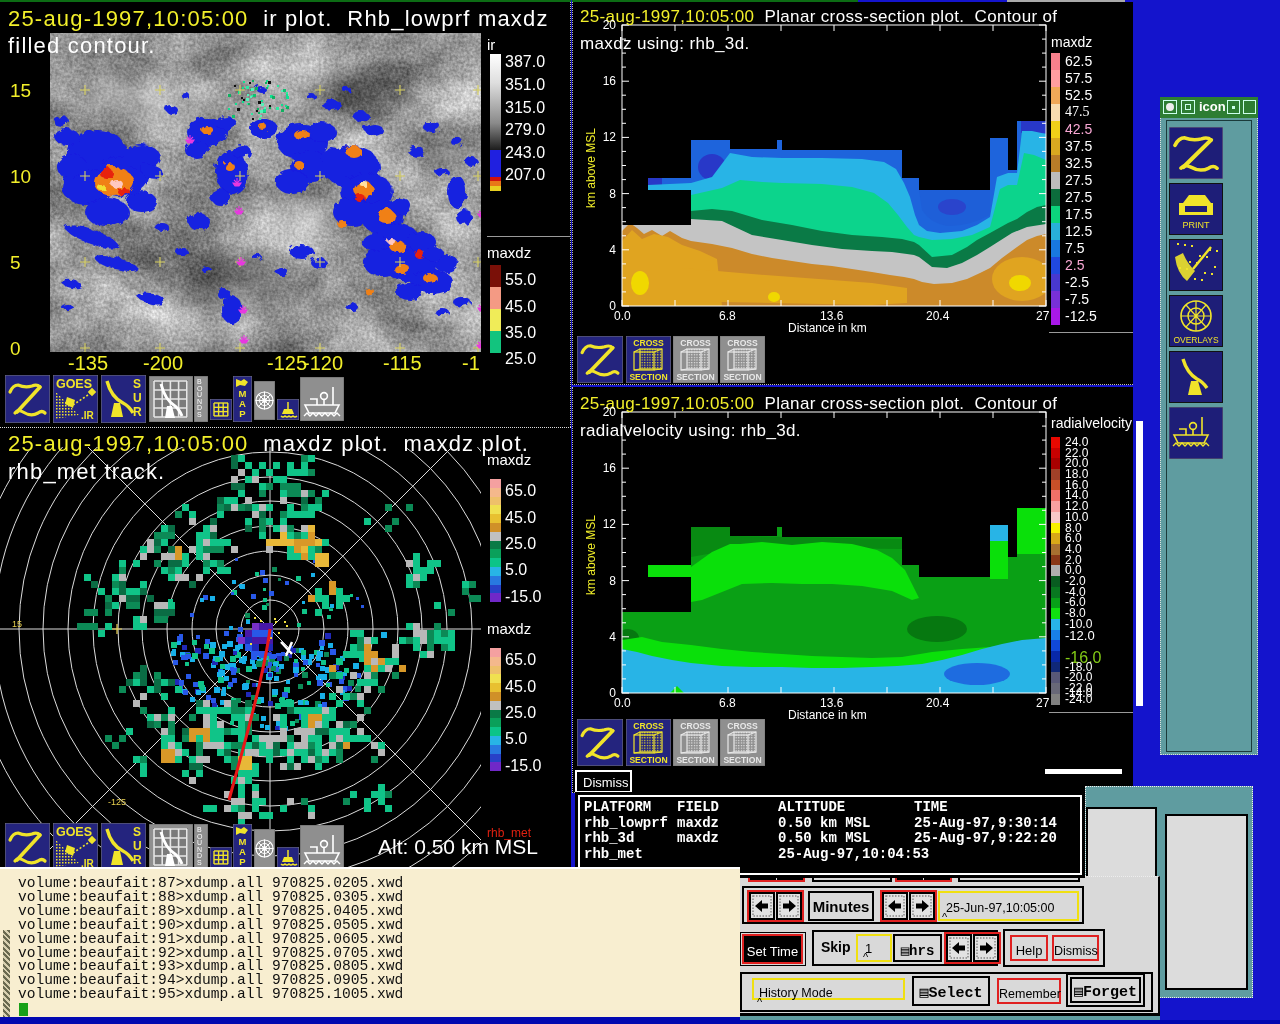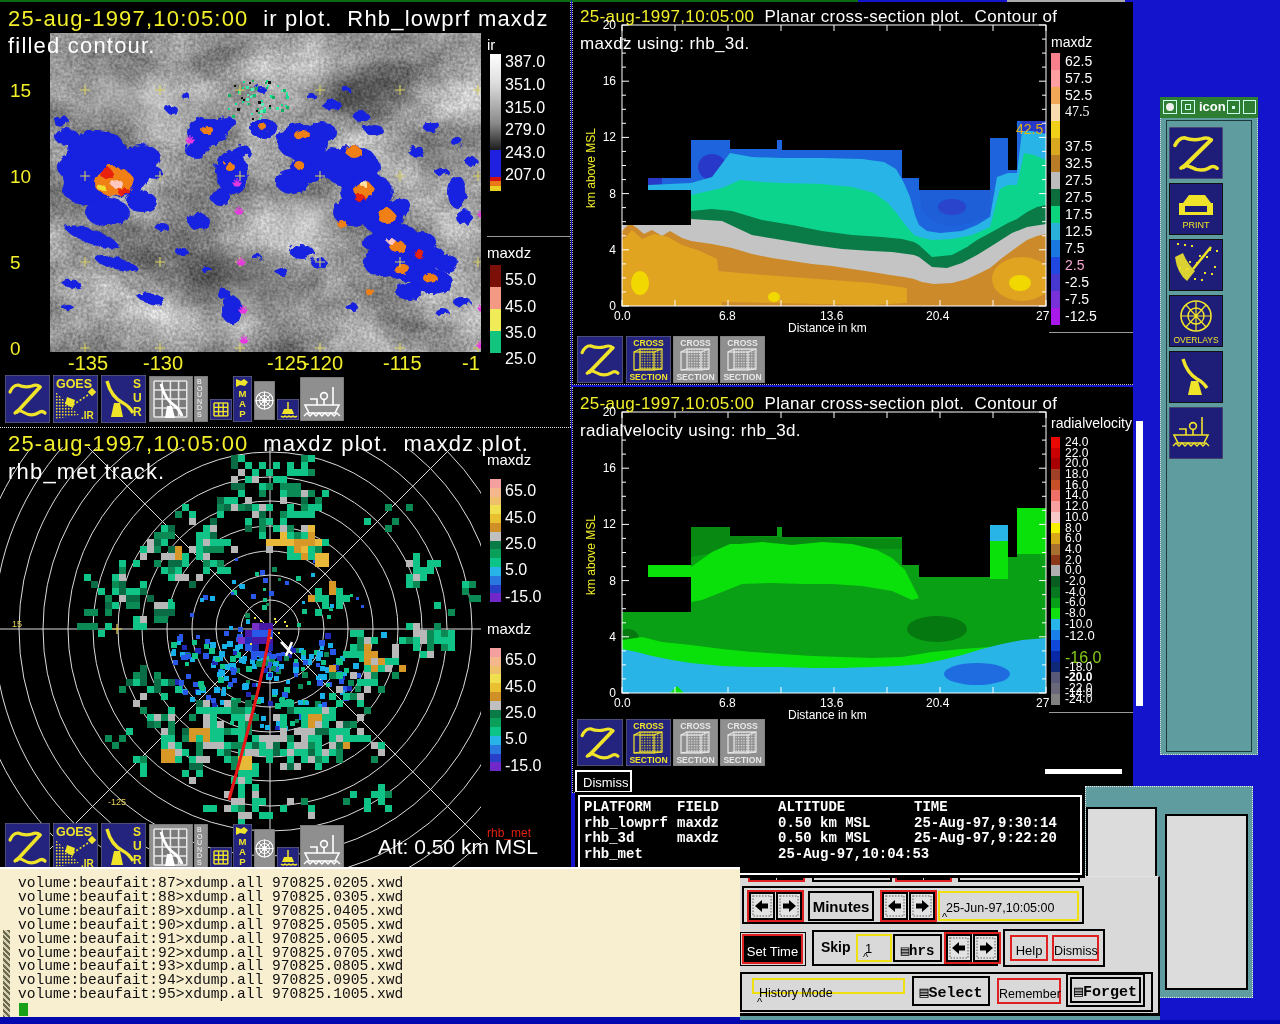--- a/index.html
+++ b/index.html
@@ -263,21 +263,21 @@
       <path d="M136,107 h8 l-2,3 h-4 Z" fill="#e838e0"></path>
     </g>
 </svg>
 <span class="t" style="left:8px;top:6px;font-size:22px;color:#f2ef2a;letter-spacing:1.2px">25‑aug‑1997,10:05:00<span style="color:#fff">&nbsp;&nbsp;ir plot.&nbsp;&nbsp;Rhb_lowprf maxdz</span></span>
 <span class="t" style="left:8px;top:33px;font-size:22px;color:#fff;letter-spacing:1.2px">filled contour.</span>
 <span class="t" style="left:10px;top:80px;font-size:19px;color:#f2ef2a;">15</span>
 <span class="t" style="left:10px;top:166px;font-size:19px;color:#f2ef2a;">10</span>
 <span class="t" style="left:10px;top:252px;font-size:19px;color:#f2ef2a;">5</span>
 <span class="t" style="left:10px;top:338px;font-size:19px;color:#f2ef2a;">0</span>
 <span class="t" style="left:68px;top:352px;font-size:20px;color:#f2ef2a;">‑135</span>
-<span class="t" style="left:143px;top:352px;font-size:20px;color:#f2ef2a;">‑130</span>
+<span class="t" style="left:143px;top:352px;font-size:20px;color:#f2ef2a;">‑200</span>
 <span class="t" style="left:223px;top:352px;font-size:20px;color:#f2ef2a;margin-left:44px;">‑125</span>
 <span class="t" style="left:303px;top:352px;font-size:20px;color:#f2ef2a;">‑120</span>
 <span class="t" style="left:383px;top:352px;font-size:20px;color:#f2ef2a;">‑115</span>
 <span class="t" style="left:462px;top:352px;font-size:20px;color:#f2ef2a;">‑1</span>
 <span class="t" style="left:487px;top:36px;font-size:15px;color:#fff;">ir</span>
 <div class="abs" style="left:490px;top:54px;width:11px;height:96px;background:linear-gradient(#ffffff,#dedede 30%,#8a8a8a 72%,#1c1c1c)"></div>
 <div class="abs" style="left:490px;top:150px;width:11px;height:27px;background:#2020e0"></div>
 <div class="abs" style="left:490px;top:177px;width:11px;height:4px;background:#d01010"></div>
 <div class="abs" style="left:490px;top:181px;width:11px;height:5px;background:#e87818"></div>
 <div class="abs" style="left:490px;top:186px;width:11px;height:5px;background:#e8d020"></div>
@@ -1670,21 +1670,21 @@
 <span class="t" style="left:1051px;top:34px;font-size:14px;color:#fff;">maxdz</span>
 <div class="abs" style="left:1051px;top:53px;width:9px;height:17px;background:#f8808c"></div>
 <span class="t" style="left:1065px;top:53px;font-size:14px;color:#fff;">62.5</span>
 <div class="abs" style="left:1051px;top:70px;width:9px;height:17px;background:#ff9ea0"></div>
 <span class="t" style="left:1065px;top:70px;font-size:14px;color:#fff;">57.5</span>
 <div class="abs" style="left:1051px;top:87px;width:9px;height:17px;background:#f0a858"></div>
 <span class="t" style="left:1065px;top:87px;font-size:14px;color:#fff;">52.5</span>
 <div class="abs" style="left:1051px;top:104px;width:9px;height:17px;background:#f8dcb0"></div>
 <span class="t" style="left:1065px;top:104px;font-size:14px;color:#fff;font-family:Liberation Serif, serif;">47.5</span>
 <div class="abs" style="left:1051px;top:121px;width:9px;height:17px;background:#f0d018"></div>
-<span class="t" style="left:1016px;top:121px;font-size:14px;color:#eab308;">42.5</span>
+<span class="t" style="left:1065px;top:121px;font-size:14px;color:#f9a8d4;">42.5</span>
 <div class="abs" style="left:1051px;top:138px;width:9px;height:17px;background:#d8a820"></div>
 <span class="t" style="left:1065px;top:138px;font-size:14px;color:#fff;">37.5</span>
 <div class="abs" style="left:1051px;top:155px;width:9px;height:17px;background:#b87c28"></div>
 <span class="t" style="left:1065px;top:155px;font-size:14px;color:#fff;">32.5</span>
 <div class="abs" style="left:1051px;top:172px;width:9px;height:17px;background:#bcbcbc"></div>
 <span class="t" style="left:1065px;top:172px;font-size:14px;color:#fff;">27.5</span>
 <div class="abs" style="left:1051px;top:189px;width:9px;height:17px;background:#0c6c3c"></div>
 <span class="t" style="left:1065px;top:189px;font-size:14px;color:#fff;">27.5</span>
 <div class="abs" style="left:1051px;top:206px;width:9px;height:17px;background:#0cd47c"></div>
 <span class="t" style="left:1065px;top:206px;font-size:14px;color:#fff;">17.5</span>
@@ -1740,21 +1740,21 @@
 <span class="t" style="left:1065px;top:617px;font-size:12px;color:#fff;">-10.0</span>
 <div class="abs" style="left:1051px;top:630px;width:9px;height:10px;background:#1880e8"></div>
 <span class="t" style="left:1065px;top:628px;font-size:13px;color:#fff;">-12.0</span>
 <div class="abs" style="left:1051px;top:640px;width:9px;height:11px;background:#1048d8"></div>
 <span class="t" style="left:1065px;top:638px;font-size:12px;color:#fff;margin-top:48px;">-14.0</span>
 <div class="abs" style="left:1051px;top:651px;width:9px;height:11px;background:#0828a8"></div>
 <span class="t" style="left:1065px;top:649px;font-size:16px;color:#84cc16;">-16.0</span>
 <div class="abs" style="left:1051px;top:662px;width:9px;height:10px;background:#102878"></div>
 <span class="t" style="left:1065px;top:660px;font-size:12px;color:#fff;">-18.0</span>
 <div class="abs" style="left:1051px;top:672px;width:9px;height:11px;background:#585878"></div>
-<span class="t" style="left:1065px;top:670px;font-size:12px;color:#fff;font-weight:bold;">-20.0</span>
+<span class="t" style="left:1065px;top:670px;font-size:12px;color:#fff;">-20.0</span>
 <div class="abs" style="left:1051px;top:683px;width:9px;height:11px;background:#686878"></div>
 <span class="t" style="left:1065px;top:681px;font-size:12px;color:#fff;">-22.0</span>
 <div class="abs" style="left:1051px;top:694px;width:9px;height:11px;background:#808080"></div>
 <span class="t" style="left:1065px;top:692px;font-size:12px;color:#fff;">-24.0</span>
 <div class="abs" style="left:1049px;top:712px;width:84px;height:1px;background:#9a9a9a"></div>
 <svg class="abs" style="left:577px;top:336px" width="46" height="47">
 <rect width="46" height="47" fill="#24247e" stroke="#777" stroke-width="1"></rect>
 <g transform="scale(1.022,0.979)" fill="none" stroke="#f0e42a" stroke-linecap="round">
 <path d="M5,17 Q8,10 13,10 Q20,13 27,11 Q32,9 35,12" stroke-width="3.2"></path>
 <path d="M35,12 L12,37" stroke-width="3.6"></path>
@@ -1960,21 +1960,21 @@
     <svg width="26" height="28" style="position:absolute;left:0;top:0">
       <rect x="1" y="1" width="24" height="26" fill="#e2e2e2" stroke="#000" stroke-width="2"></rect>
       <rect x="4" y="4" width="18" height="20" fill="none" stroke="#888" stroke-width="1.5" stroke-dasharray="1.5,1.5"></rect>
       <path d="M20,14.0 l-7,-6 v3.5 h-6 v5 h6 v3.5 Z" fill="#000"></path>
     </svg>
   </div>
 <div class="abs" style="left:1003px;top:929px;width:102px;height:38px;border:2px solid #000"></div>
 <div class="abs" style="left:1010px;top:935px;width:38px;height:26px;background:#d9d9d9;border:2px solid #e02020;text-align:center"><span style="position:relative;top:4px;font-size:13px;color:#000;font-weight:normal;font-family:'Liberation Sans',sans-serif;white-space:nowrap">Help</span></div>
 <div class="abs" style="left:1052px;top:935px;width:47px;height:26px;background:#d9d9d9;border:2px solid #e02020;text-align:center"><span style="position:relative;top:4.0px;font-size:12.5px;color:#000;font-weight:normal;font-family:'Liberation Sans',sans-serif;white-space:nowrap">Dismiss</span></div>
 <div class="abs" style="left:740px;top:972px;width:413px;height:40px;border:2px solid #000"></div>
-<div class="abs" style="left:752px;top:978px;width:153px;height:16px;border:2px solid #f0e010">
+<div class="abs" style="left:752px;top:978px;width:153px;height:22px;border:2px solid #f0e010">
     <span style="position:absolute;left:5px;top:6px;font-size:12.5px;color:#000">History Mode</span>
     <span style="position:absolute;left:3px;top:16px;font-size:11px;color:#000">^</span>
   </div>
 <div class="abs" style="left:912px;top:976px;width:78px;height:30px;background:#d9d9d9;border:2px solid #000;text-align:center"><span style="position:relative;top:5px;font-size:15px;color:#000;font-weight:normal;font-family:'Liberation Mono',monospace;white-space:nowrap">▤<b>Select</b></span></div>
 <div class="abs" style="left:997px;top:978px;width:64px;height:26px;background:#d9d9d9;border:2px solid #e02020;text-align:center"><span style="position:relative;top:4.0px;font-size:12.5px;color:#000;font-weight:normal;font-family:'Liberation Sans',sans-serif;white-space:nowrap">Remember</span></div>
 <div class="abs" style="left:1066px;top:973px;width:79px;height:34px;border:2px solid #000"></div>
 <div class="abs" style="left:1070px;top:977px;width:71px;height:26px;background:#d9d9d9;border:2px solid #000;text-align:center"><span style="position:relative;top:3px;font-size:15px;color:#000;font-weight:normal;font-family:'Liberation Mono',monospace;white-space:nowrap">▤<b>Forget</b></span></div>
 <div class="abs" style="left:575px;top:770px;width:57px;height:23px;background:#000;border:2px solid #fff">
     <span style="position:absolute;left:6px;top:3px;font-size:13px;color:#fff">Dismiss</span>
   </div>

